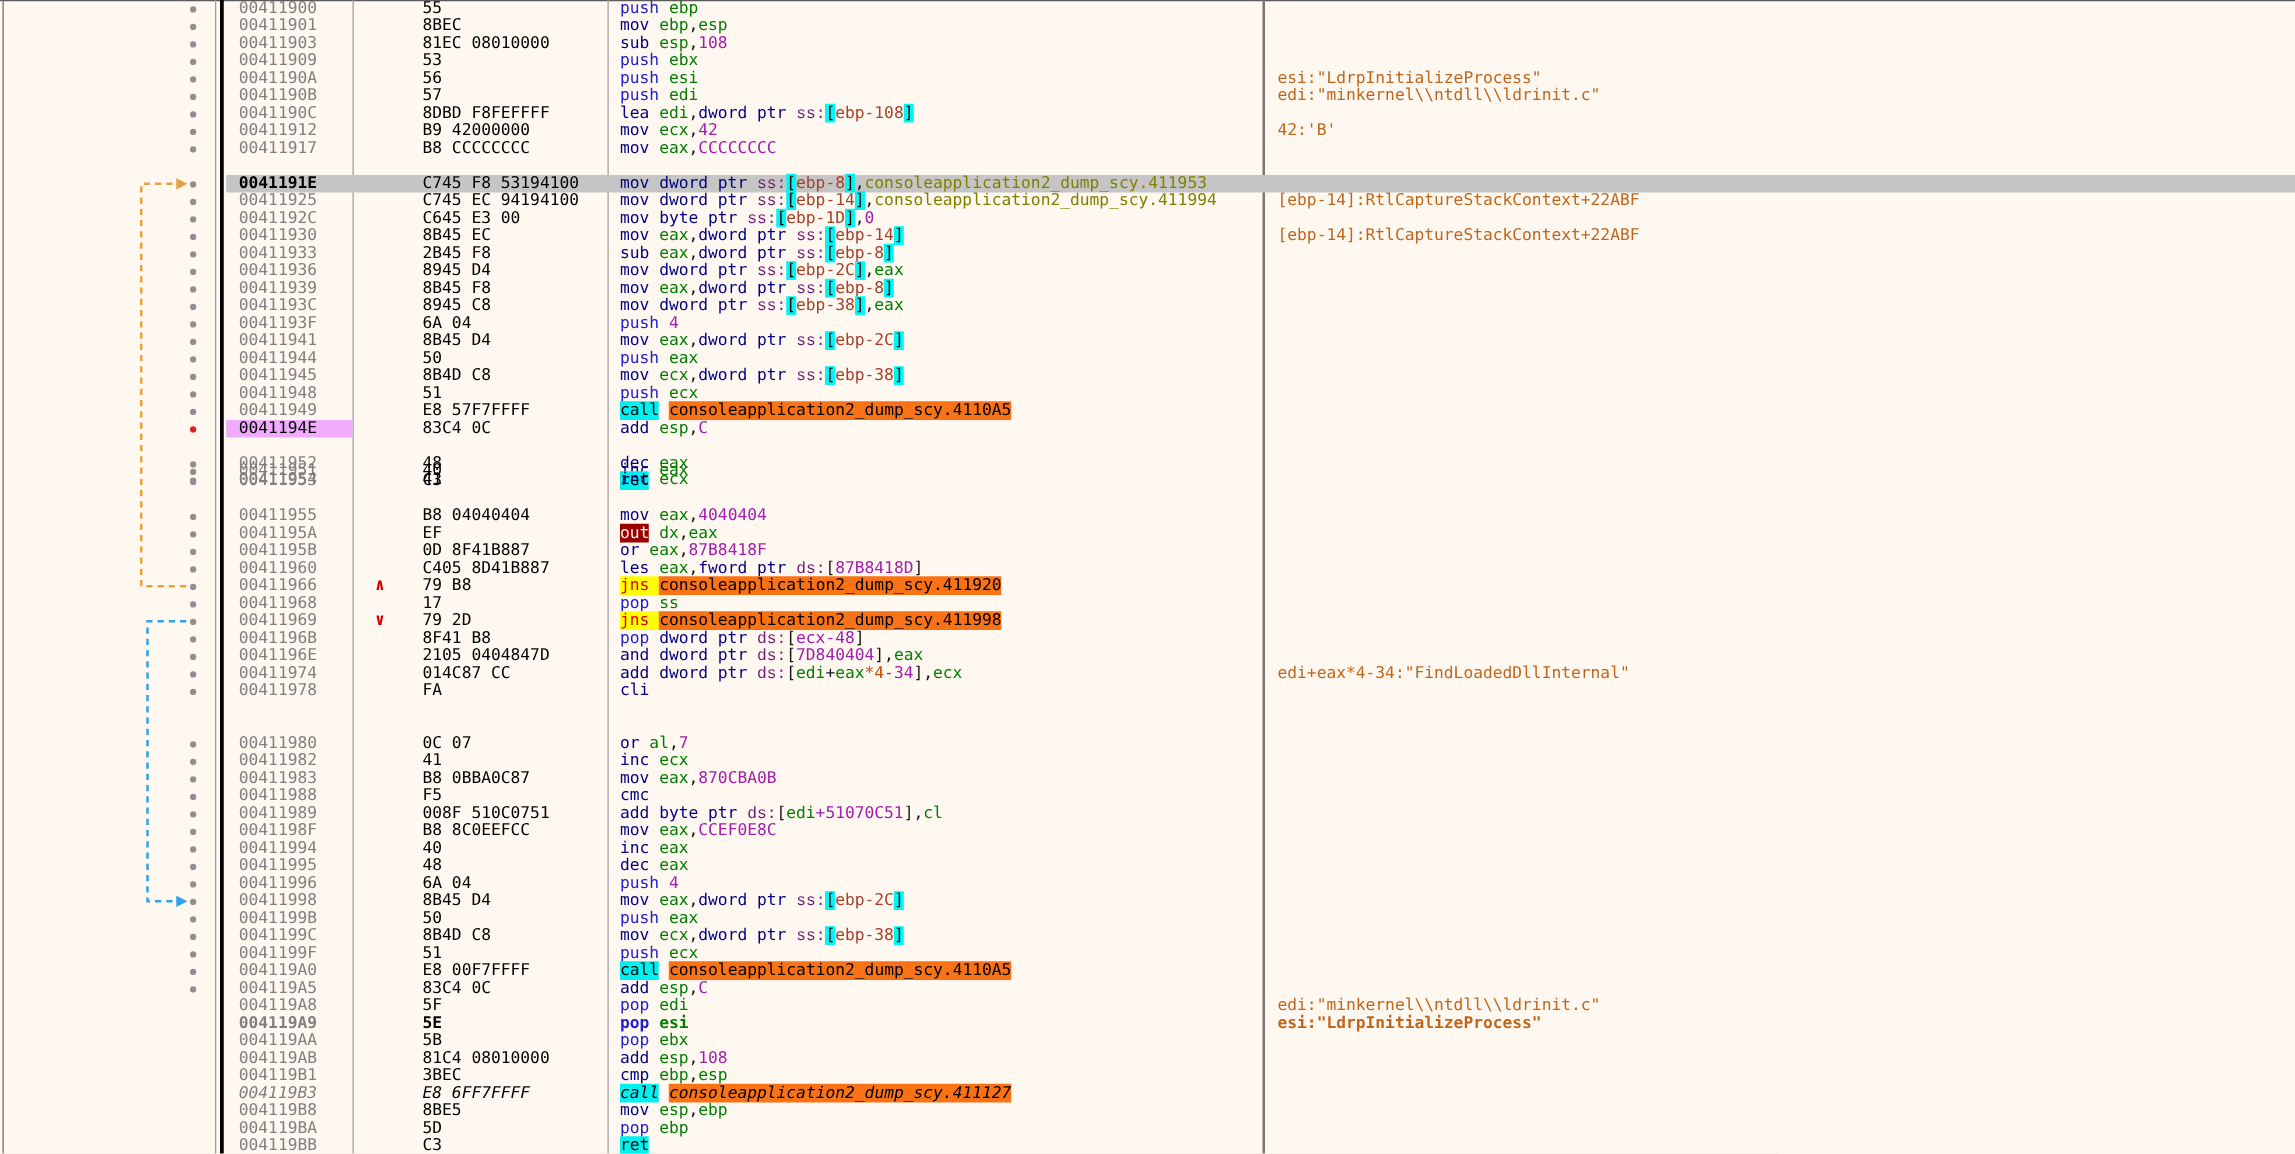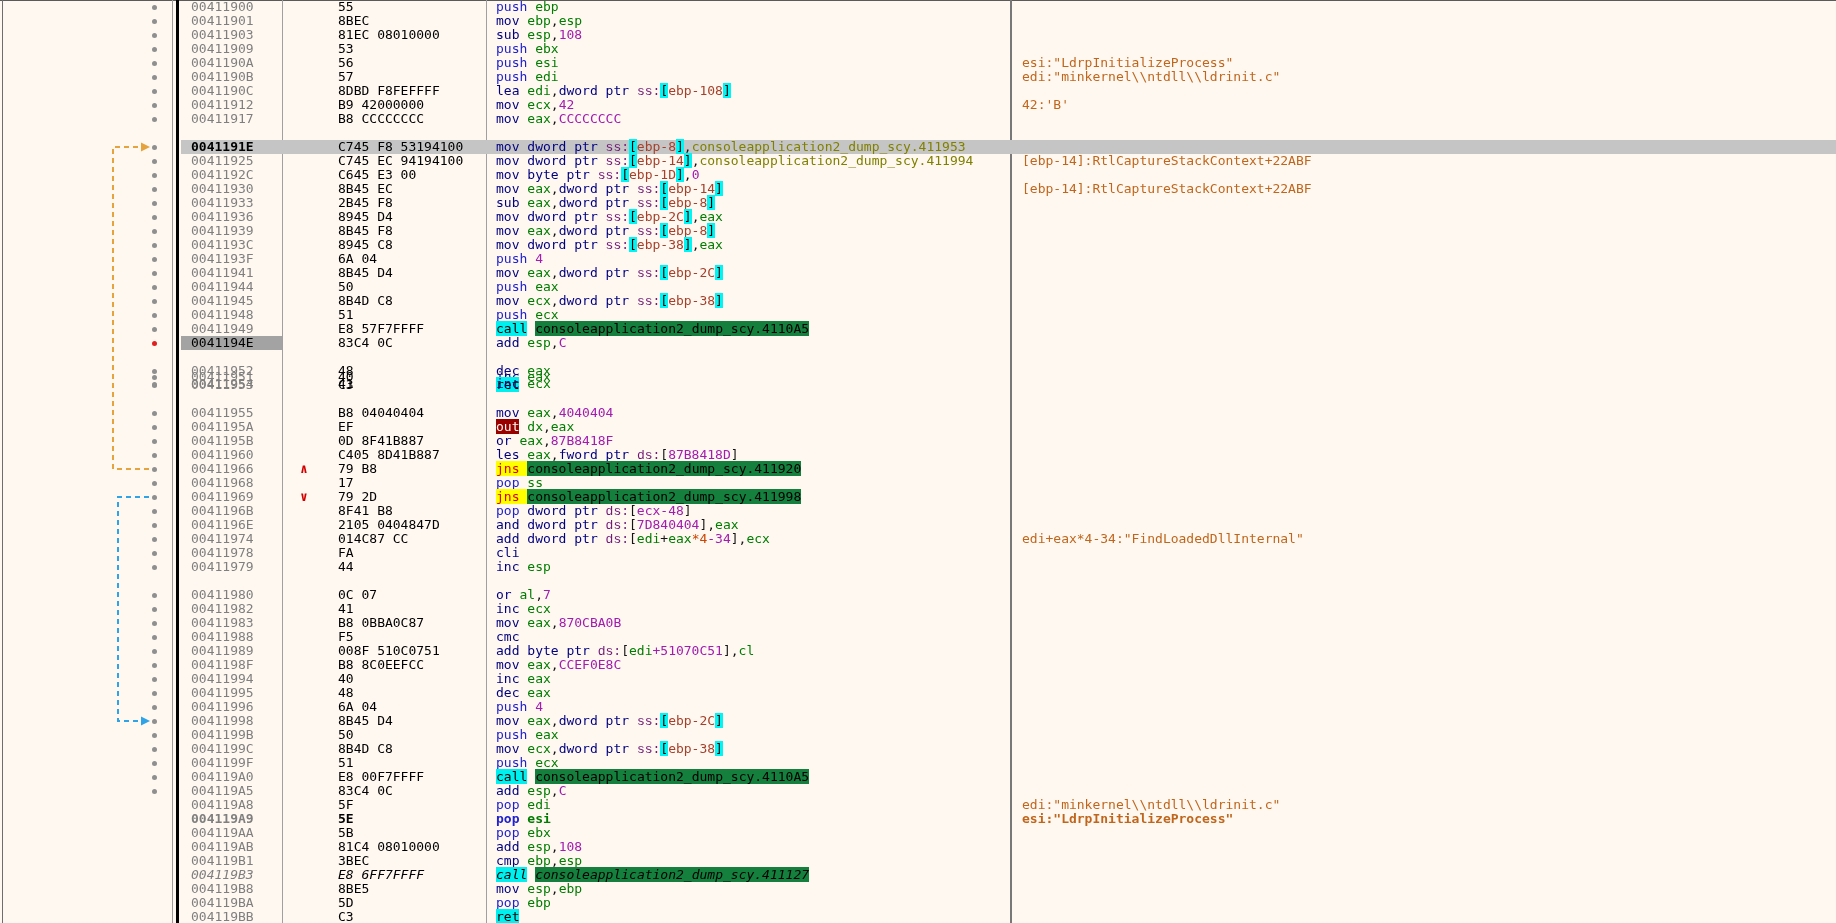--- a/index.html
+++ b/index.html
@@ -11,36 +11,36 @@
   .vsep{position:absolute;top:0;bottom:0;z-index:1;}
   .hsep{position:absolute;left:0;right:0;z-index:1;}
   #rows{position:absolute;inset:0;z-index:2;}
   .row{position:absolute;left:0;width:1836px;height:14px;white-space:pre;}
   .sel-band{position:absolute;left:181px;width:1655px;top:0;height:14px;background:#C5C5C5;}
   .bullet{position:absolute;left:152px;top:5px;width:5px;height:5px;border-radius:50%;background:#8F8F8F;}
   .bullet.red{background:#E02020;}
   .addr{position:absolute;left:181px;top:0;width:101px;height:14px;padding-left:10px;
         box-sizing:border-box;color:#7F7F7F;}
   .addr.sel{color:#000;font-weight:bold;}
-  .addr.bp{background:#a3a3a3;color:#000;}
+  .addr.bp{background:#f0abfc;color:#000;}
   .branch{position:absolute;left:300px;top:0;width:20px;color:#D00000;font-weight:bold;}
   .bytes{position:absolute;left:338px;top:0;color:#000;}
   .disasm{position:absolute;left:496px;top:0;}
   .comment{position:absolute;left:1022px;top:0;color:#C0661C;}
   
   .tk-m{color:#000080;}
   .tk-p{color:#2020D0;}
   .tk-r{color:#007D00;}
   .tk-n{color:#a21caf;}
   .tk-g{color:#701a75;font-family:Liberation Mono, monospace;}
   .tk-k{color:#A5402A;}
   .tk-b{color:#000;background:#00F5F5;}
   .tk-t{color:#141414;}
   .tk-l{color:#808000;}
-  .tk-y{color:#000;background:#15803d;}
+  .tk-y{color:#000;background:#f97316;}
   .tk-j{color:#E00000;background:#FFFF00;}
   .tk-s{background:#FFFF00;}
   .tk-c{color:#000;background:#00F0F0;}
   .tk-o{color:#FFF8F0;background:#990000;}
   .tk-x{color:#CC4400;}
   #arrows{position:absolute;inset:0;z-index:3;pointer-events:none;}
 </style>
 </head>
 <body>
 
@@ -87,21 +87,20 @@
       <div class="row" style="top: 420px;"><span class="bullet"></span><span class="addr">0041195A</span><span class="bytes">EF</span><span class="disasm"><span class="tk-o">out</span><span class="tk-t"> </span><span class="tk-r">dx</span><span class="tk-t">,</span><span class="tk-r">eax</span></span></div>
       <div class="row" style="top: 434px;"><span class="bullet"></span><span class="addr">0041195B</span><span class="bytes">0D 8F41B887</span><span class="disasm"><span class="tk-m">or</span><span class="tk-t"> </span><span class="tk-r">eax</span><span class="tk-t">,</span><span class="tk-n">87B8418F</span></span></div>
       <div class="row" style="top: 448px;"><span class="bullet"></span><span class="addr">00411960</span><span class="bytes">C405 8D41B887</span><span class="disasm"><span class="tk-m">les</span><span class="tk-t"> </span><span class="tk-r">eax</span><span class="tk-t">,</span><span class="tk-m">fword ptr </span><span class="tk-g">ds:</span><span class="tk-t">[</span><span class="tk-n">87B8418D</span><span class="tk-t">]</span></span></div>
       <div class="row" style="top: 462px;"><span class="bullet"></span><span class="addr">00411966</span><span class="branch">∧</span><span class="bytes">79 B8</span><span class="disasm"><span class="tk-j">jns</span><span class="tk-s"> </span><span class="tk-y">consoleapplication2_dump_scy.411920</span></span></div>
       <div class="row" style="top: 476px;"><span class="bullet"></span><span class="addr">00411968</span><span class="bytes">17</span><span class="disasm"><span class="tk-p">pop</span><span class="tk-t"> </span><span class="tk-r">ss</span></span></div>
       <div class="row" style="top: 490px;"><span class="bullet"></span><span class="addr">00411969</span><span class="branch">∨</span><span class="bytes">79 2D</span><span class="disasm"><span class="tk-j">jns</span><span class="tk-s"> </span><span class="tk-y">consoleapplication2_dump_scy.411998</span></span></div>
       <div class="row" style="top: 504px;"><span class="bullet"></span><span class="addr">0041196B</span><span class="bytes">8F41 B8</span><span class="disasm"><span class="tk-p">pop</span><span class="tk-t"> </span><span class="tk-m">dword ptr </span><span class="tk-g">ds:</span><span class="tk-t">[</span><span class="tk-n">ecx-48</span><span class="tk-t">]</span></span></div>
       <div class="row" style="top: 518px;"><span class="bullet"></span><span class="addr">0041196E</span><span class="bytes">2105 0404847D</span><span class="disasm"><span class="tk-m">and</span><span class="tk-t"> </span><span class="tk-m">dword ptr </span><span class="tk-g">ds:</span><span class="tk-t">[</span><span class="tk-n">7D840404</span><span class="tk-t">]</span><span class="tk-t">,</span><span class="tk-r">eax</span></span></div>
       <div class="row" style="top: 532px;"><span class="bullet"></span><span class="addr">00411974</span><span class="bytes">014C87 CC</span><span class="disasm"><span class="tk-m">add</span><span class="tk-t"> </span><span class="tk-m">dword ptr </span><span class="tk-g">ds:</span><span class="tk-t">[</span><span class="tk-r">edi</span><span class="tk-t">+</span><span class="tk-r">eax</span><span class="tk-x">*4</span><span class="tk-n">-34</span><span class="tk-t">]</span><span class="tk-t">,</span><span class="tk-r">ecx</span></span><span class="comment">edi+eax*4-34:"FindLoadedDllInternal"</span></div>
       <div class="row" style="top: 546px;"><span class="bullet"></span><span class="addr">00411978</span><span class="bytes">FA</span><span class="disasm"><span class="tk-m">cli</span></span></div>
-      <div class="row" style="top: 560px;"><span class="bullet"></span><span class="addr">00411979</span><span class="bytes">44</span><span class="disasm"><span class="tk-m">inc</span><span class="tk-t"> </span><span class="tk-r">esp</span></span></div>
       <div class="row" style="top: 588px;"><span class="bullet"></span><span class="addr">00411980</span><span class="bytes">0C 07</span><span class="disasm"><span class="tk-m">or</span><span class="tk-t"> </span><span class="tk-r">al</span><span class="tk-t">,</span><span class="tk-n">7</span></span></div>
       <div class="row" style="top: 602px;"><span class="bullet"></span><span class="addr">00411982</span><span class="bytes">41</span><span class="disasm"><span class="tk-m">inc</span><span class="tk-t"> </span><span class="tk-r">ecx</span></span></div>
       <div class="row" style="top: 616px;"><span class="bullet"></span><span class="addr">00411983</span><span class="bytes">B8 0BBA0C87</span><span class="disasm"><span class="tk-m">mov</span><span class="tk-t"> </span><span class="tk-r">eax</span><span class="tk-t">,</span><span class="tk-n">870CBA0B</span></span></div>
       <div class="row" style="top: 630px;"><span class="bullet"></span><span class="addr">00411988</span><span class="bytes">F5</span><span class="disasm"><span class="tk-m">cmc</span></span></div>
       <div class="row" style="top: 644px;"><span class="bullet"></span><span class="addr">00411989</span><span class="bytes">008F 510C0751</span><span class="disasm"><span class="tk-m">add</span><span class="tk-t"> </span><span class="tk-m">byte ptr </span><span class="tk-g">ds:</span><span class="tk-t">[</span><span class="tk-r">edi</span><span class="tk-n">+51070C51</span><span class="tk-t">]</span><span class="tk-t">,</span><span class="tk-r">cl</span></span></div>
       <div class="row" style="top: 658px;"><span class="bullet"></span><span class="addr">0041198F</span><span class="bytes">B8 8C0EEFCC</span><span class="disasm"><span class="tk-m">mov</span><span class="tk-t"> </span><span class="tk-r">eax</span><span class="tk-t">,</span><span class="tk-n">CCEF0E8C</span></span></div>
       <div class="row" style="top: 672px;"><span class="bullet"></span><span class="addr">00411994</span><span class="bytes">40</span><span class="disasm"><span class="tk-m">inc</span><span class="tk-t"> </span><span class="tk-r">eax</span></span></div>
       <div class="row" style="top: 686px;"><span class="bullet"></span><span class="addr">00411995</span><span class="bytes">48</span><span class="disasm"><span class="tk-m">dec</span><span class="tk-t"> </span><span class="tk-r">eax</span></span></div>
       <div class="row" style="top: 700px;"><span class="bullet"></span><span class="addr">00411996</span><span class="bytes">6A 04</span><span class="disasm"><span class="tk-p">push</span><span class="tk-t"> </span><span class="tk-n">4</span></span></div>
       <div class="row" style="top: 714px;"><span class="bullet"></span><span class="addr">00411998</span><span class="bytes">8B45 D4</span><span class="disasm"><span class="tk-m">mov</span><span class="tk-t"> </span><span class="tk-r">eax</span><span class="tk-t">,</span><span class="tk-m">dword ptr </span><span class="tk-g">ss:</span><span class="tk-b">[</span><span class="tk-k">ebp-2C</span><span class="tk-b">]</span></span></div>

